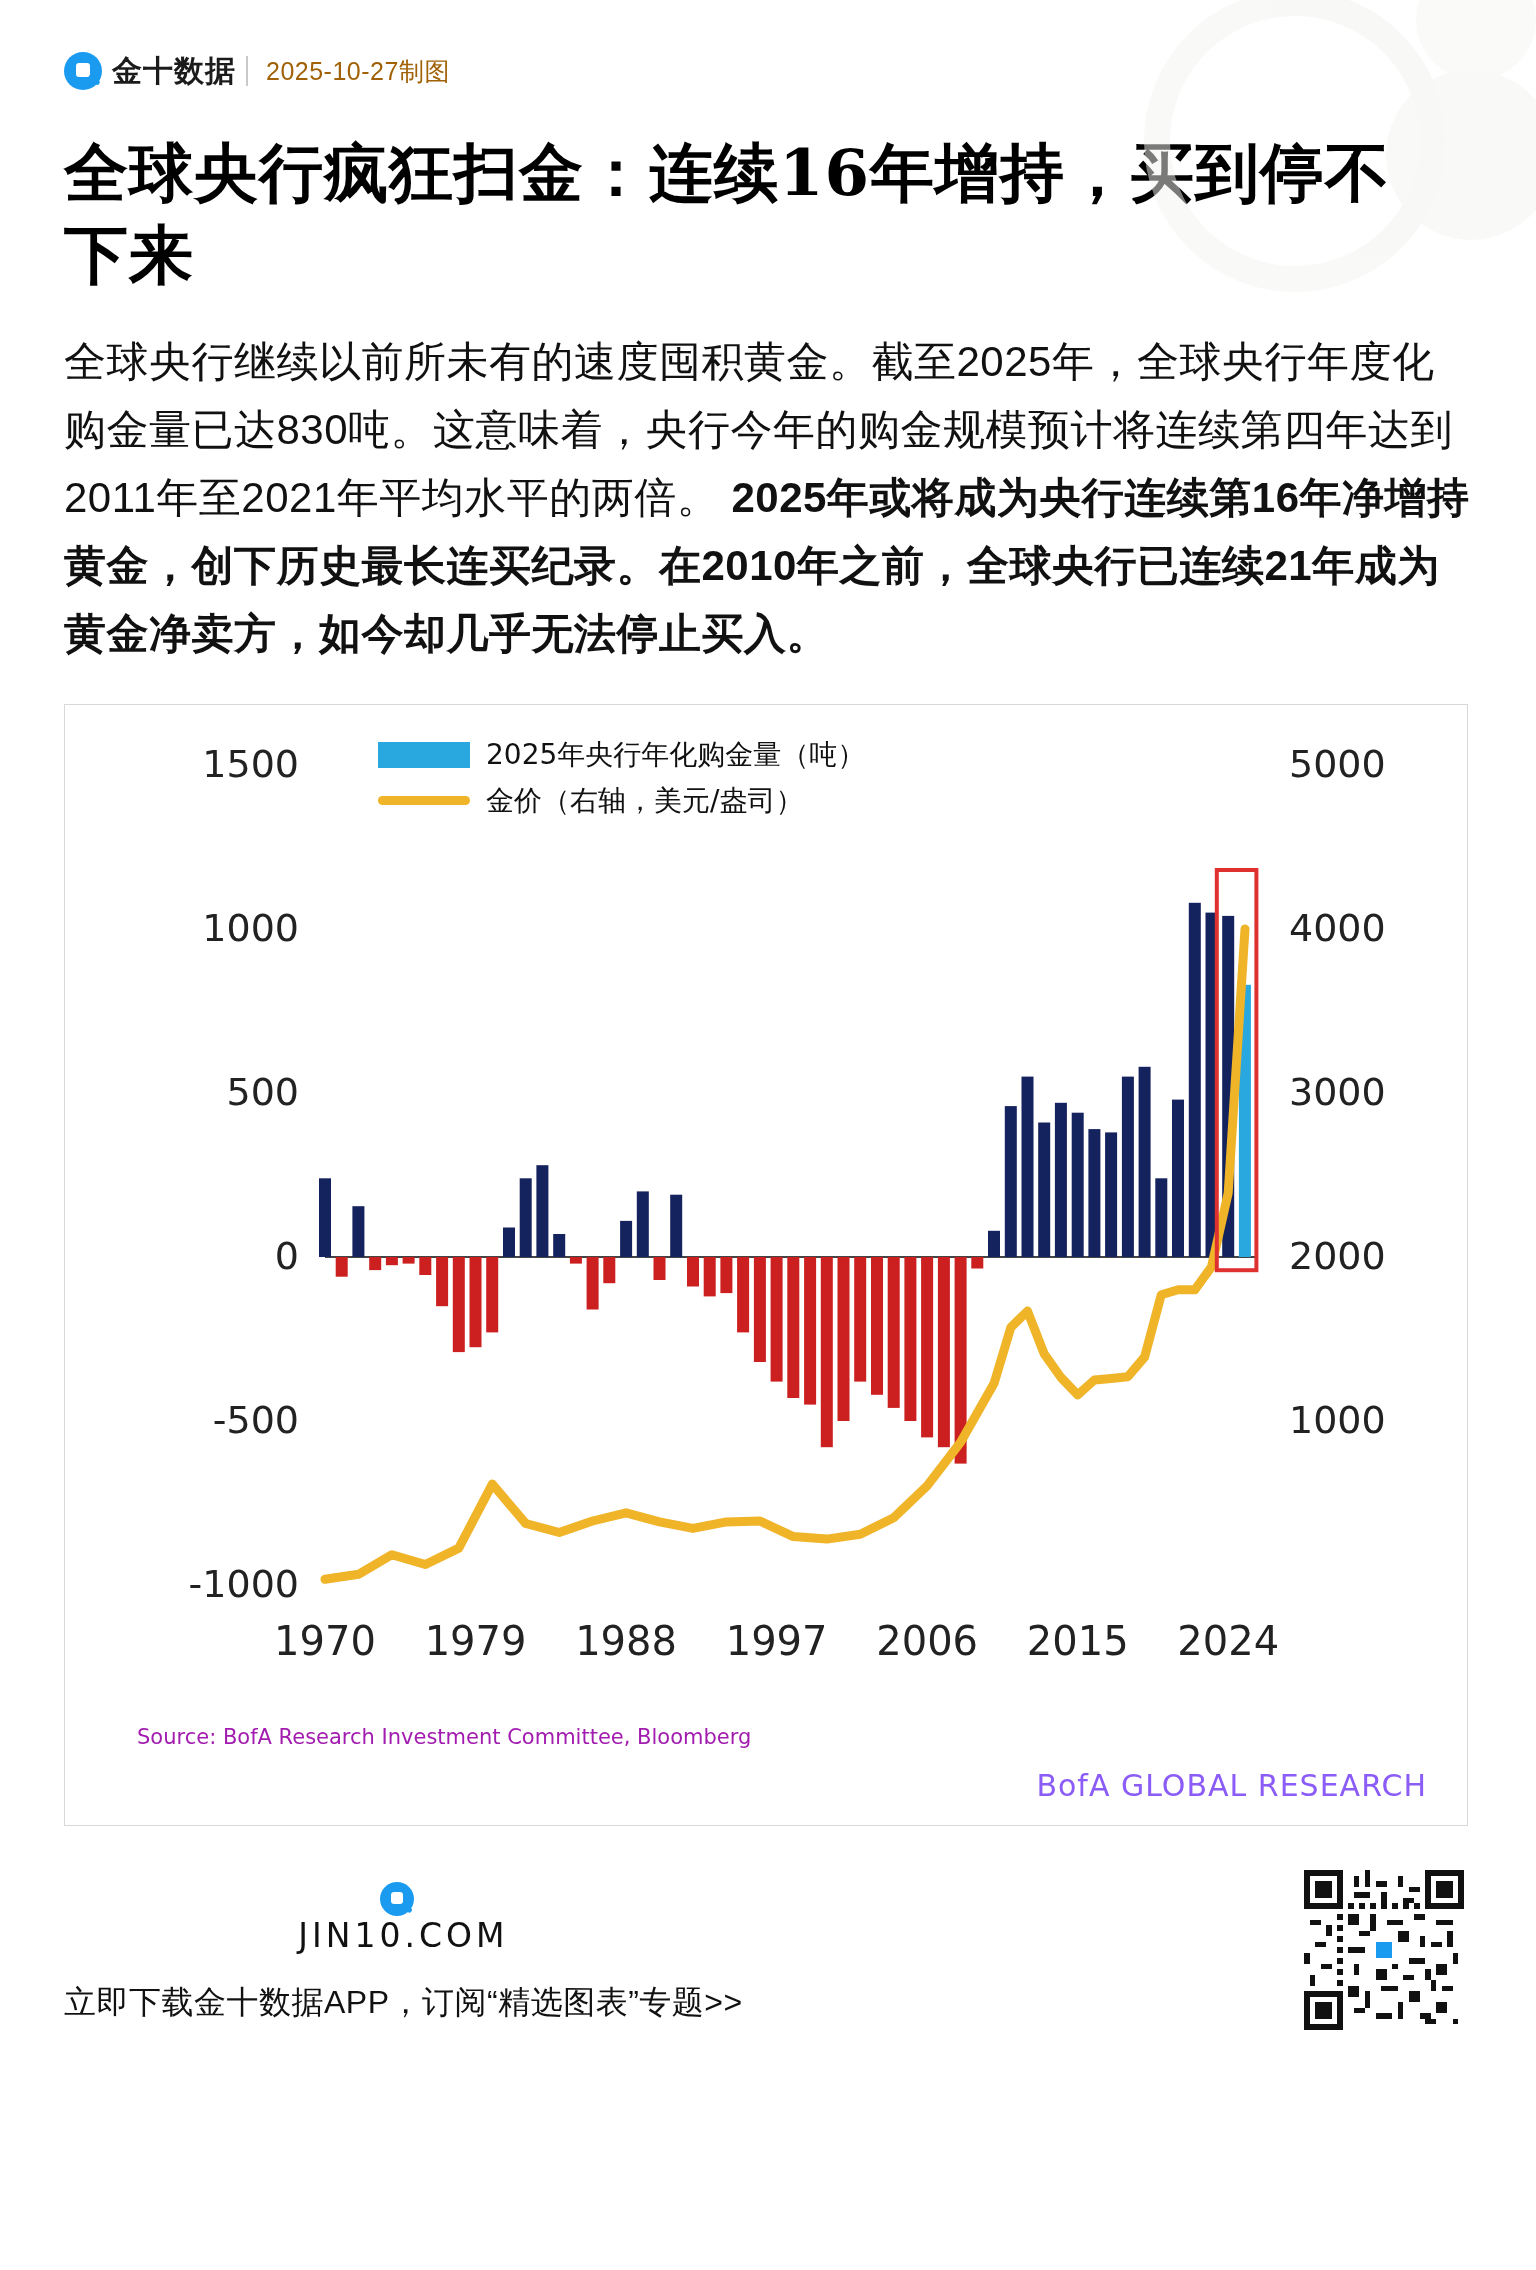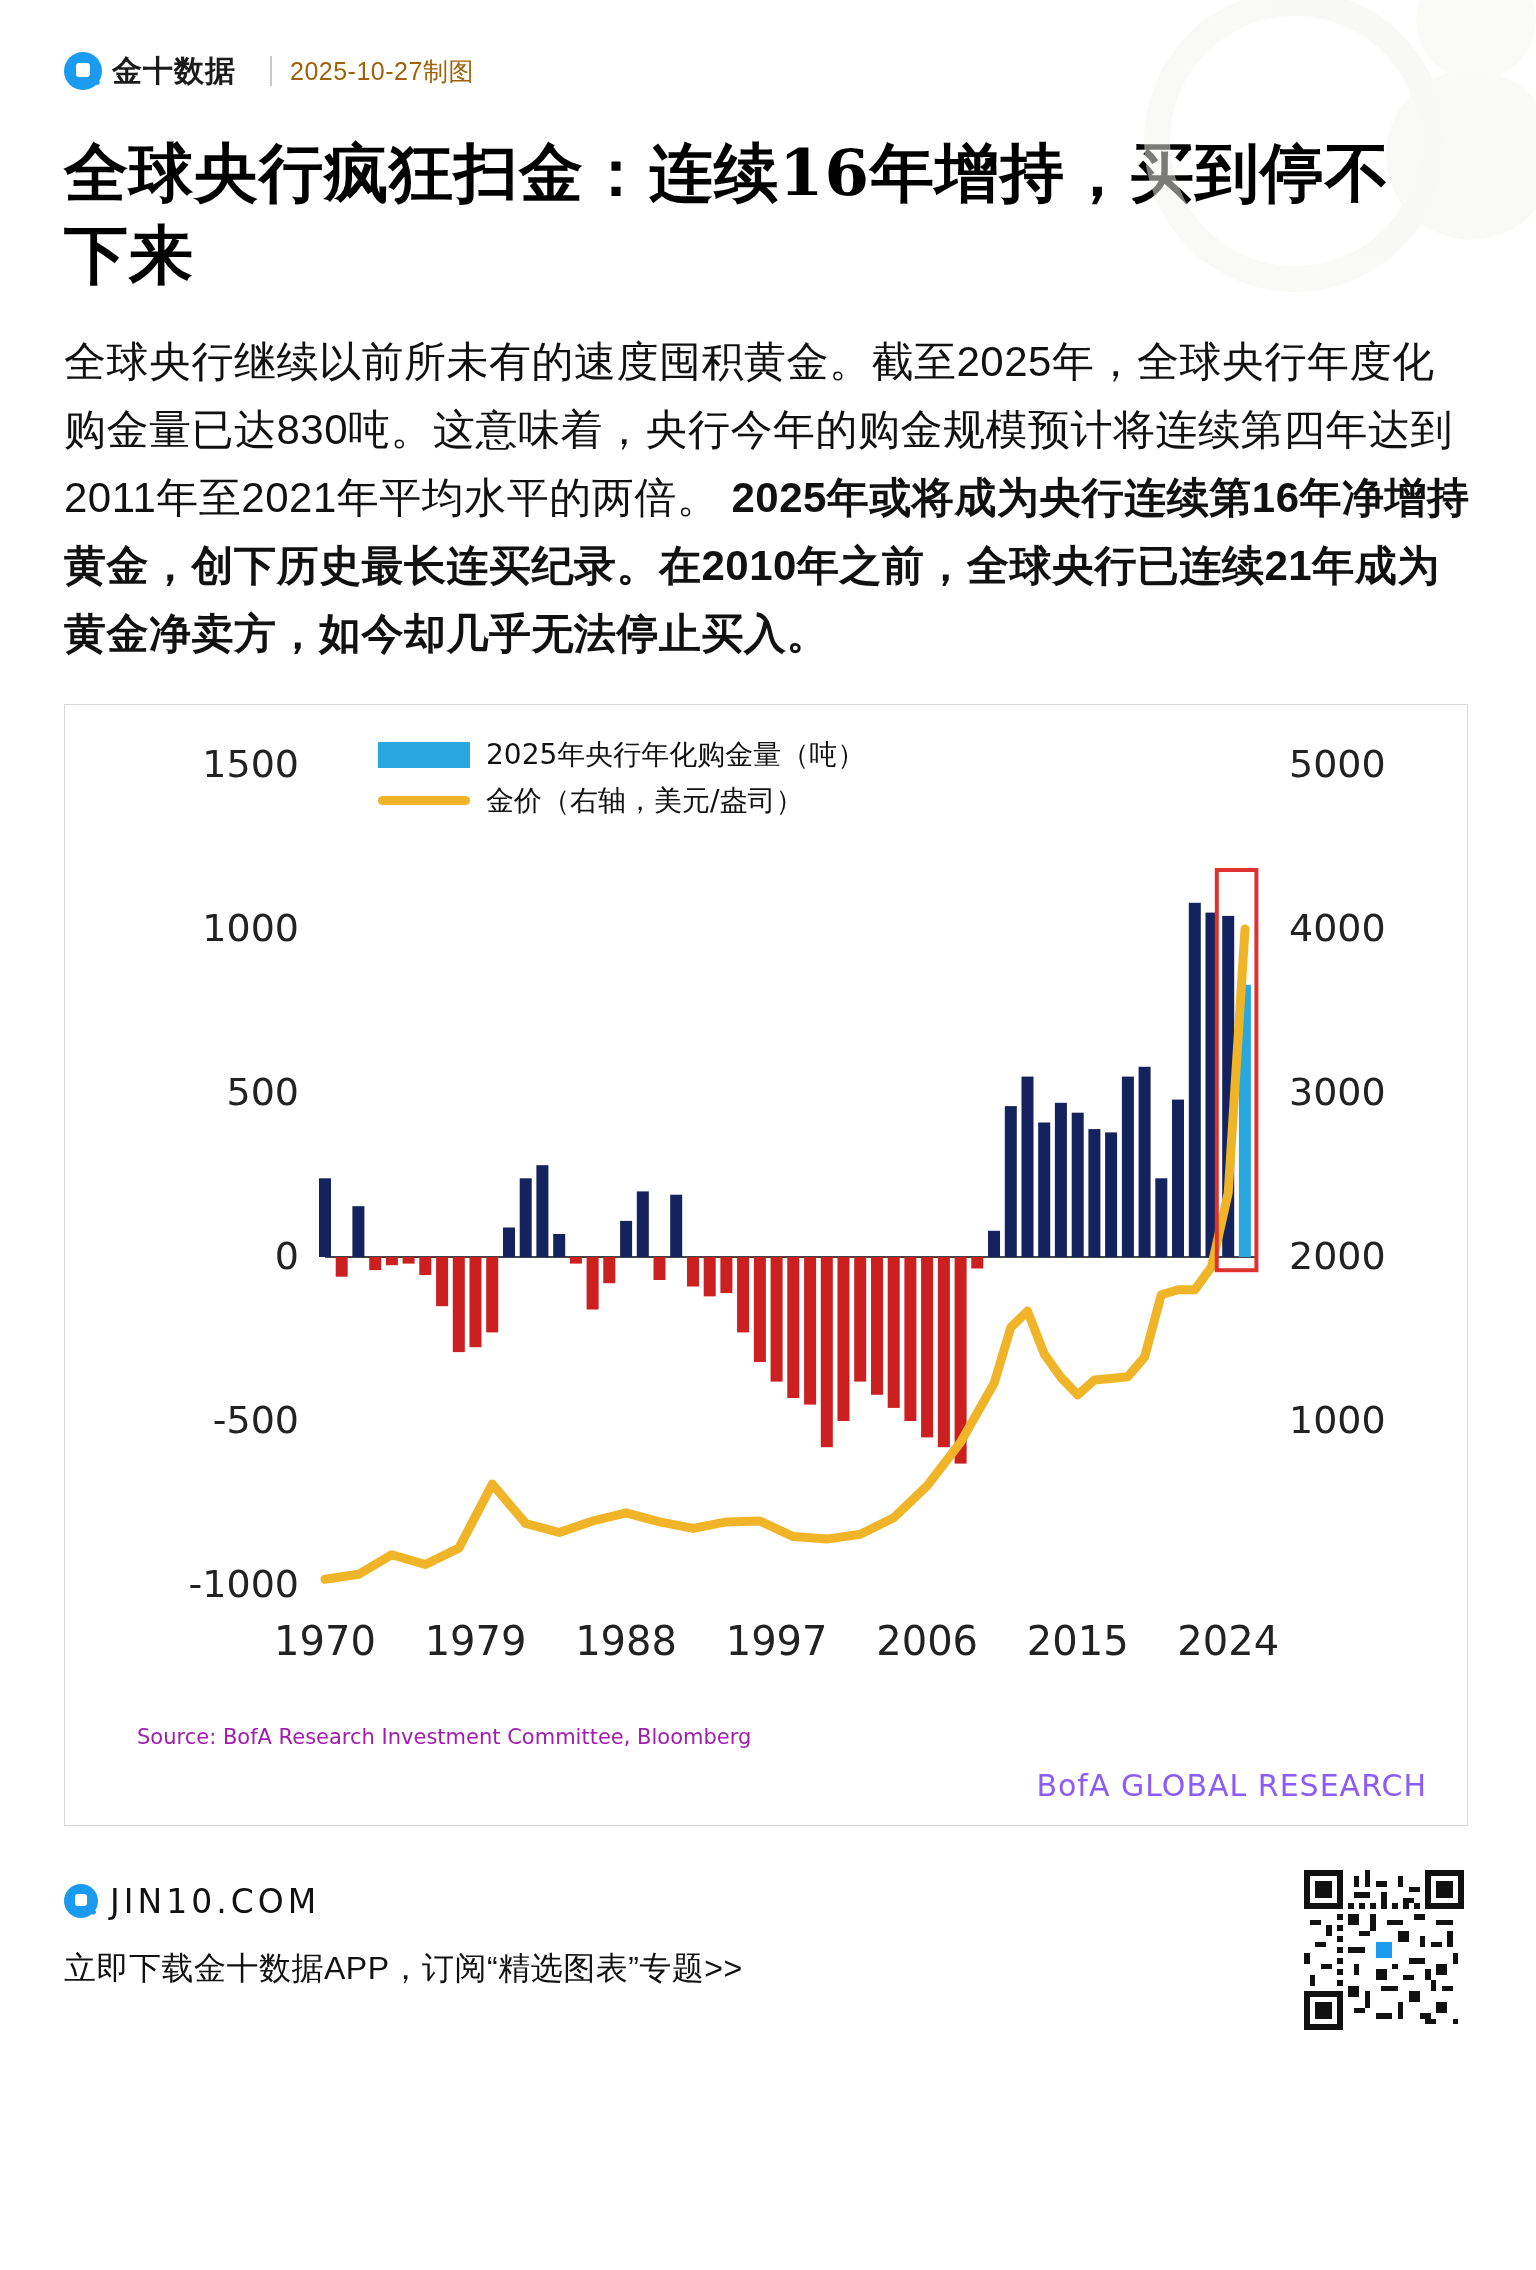--- a/index.html
+++ b/index.html
@@ -75,21 +75,21 @@
     transform: rotate(45deg);
     left: 24px; top: 25px;
     z-index: 2;
   }
   .logo-text {
     font-family: "DejaVu Sans", sans-serif;
     font-weight: bold;
     font-size: 30px;
     letter-spacing: 1px;
     color: #1b1b1b;
-    margin-right: 34px;
+    margin-right: 10px;
   }
   .divider-v {
     width: 2px;
     height: 30px;
     background: #c9c9c9;
     margin-right: 18px;
   }
   .header-date {
     font-size: 25px;
     color: #a16207;
@@ -183,20 +183,21 @@
   .footer {
     margin-top: 44px;
     display: flex;
     align-items: flex-start;
     justify-content: space-between;
   }
   .footer-left { padding-top: 12px; }
   .footer-site {
     display: flex;
     align-items: center;
+    flex-direction: column;
   }
   .footer-site .logo-mark { width: 34px; height: 34px; margin-right: 12px;}
   .footer-site .logo-mark::after { width:12px;height:12px;left:11px;top:10px;}
   .footer-site .logo-mark::before { width:12px;height:5px;left:21px;top:23px;}
   .site-text {
     font-family: "DejaVu Sans", sans-serif;
     font-size: 33px;
     letter-spacing: 4px;
     color: #111;
   }

